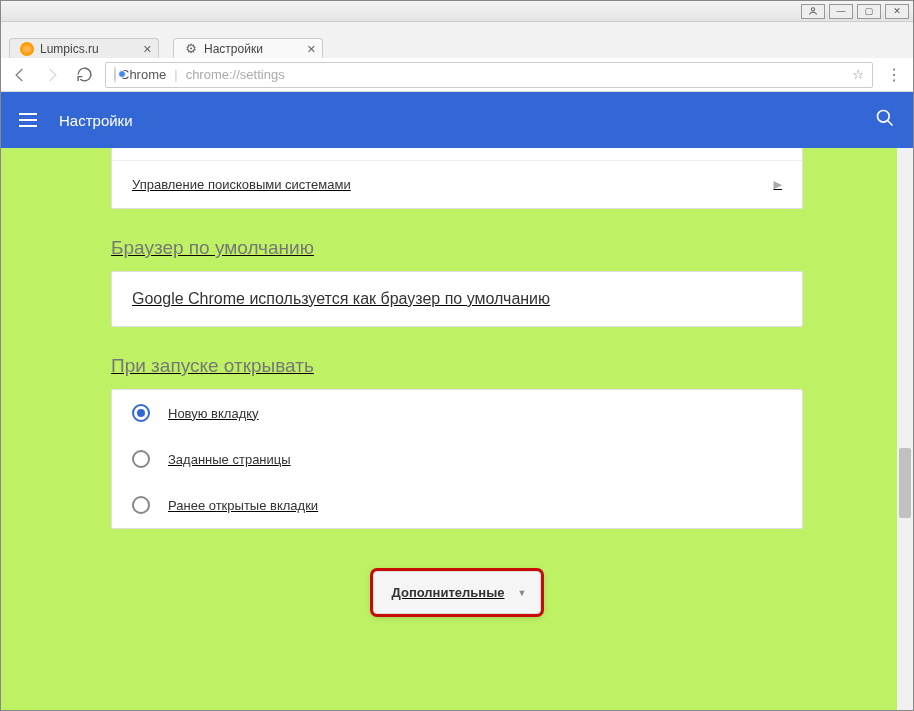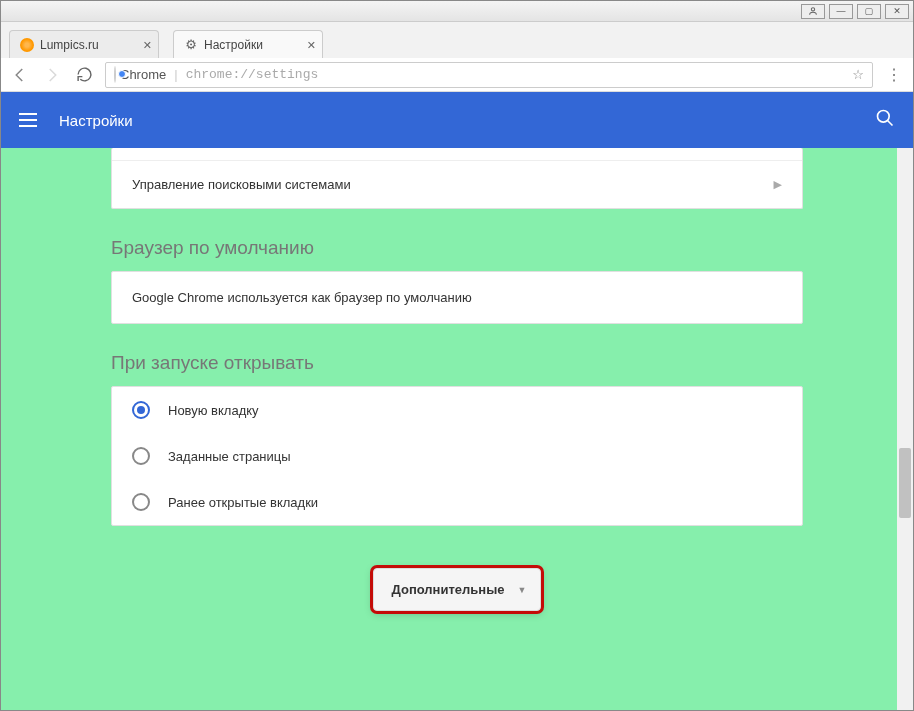--- a/index.html
+++ b/index.html
@@ -4,54 +4,54 @@
 <style>
 * { box-sizing: border-box; margin: 0; padding: 0; font-family: Arial, sans-serif; }
 body { background: #fff; width: 914px; height: 711px; overflow: hidden; }
 
 .window-frame { width: 914px; height: 711px; border: 1px solid #888; background: #fff; position: relative; }
 
 .title-bar { height: 21px; background: linear-gradient(#f4f4f4, #e4e4e4); display: flex; justify-content: flex-end; align-items: center; padding: 0 4px; gap: 4px; border-bottom: 1px solid #ccc; }
 .win-btn { width: 24px; height: 15px; border: 1px solid #999; background: #eee; display: flex; align-items: center; justify-content: center; font-size: 9px; color: #555; cursor: pointer; }
 
 .tabs-row { height: 36px; background: #f2f2f2; display: flex; align-items: flex-end; padding-left: 8px; }
-.tab { position: relative; height: 28px; padding: 0 26px 0 10px; margin-right: 14px; background: #f9f9f9; border: 1px solid #ccc; border-bottom: none; border-radius: 4px 4px 0 0; display: flex; align-items: center; gap: 6px; font-size: 12px; color: #444; min-width: 150px; }
+.tab { position: relative; height: 20px; padding: 0 26px 0 10px; margin-right: 14px; background: #f9f9f9; border: 1px solid #ccc; border-bottom: none; border-radius: 4px 4px 0 0; display: flex; align-items: center; gap: 6px; font-size: 12px; color: #444; min-width: 150px; }
 .tab.inactive { background: #ececec; }
 .tab .favicon { width: 14px; height: 14px; display: flex; align-items: center; justify-content: center; }
 .tab .close { position: absolute; right: 6px; top: 50%; transform: translateY(-50%); font-size: 11px; color: #666; cursor: pointer; }
 
 .addr-row { height: 34px; background: #fff; border-bottom: 1px solid #ddd; display: flex; align-items: center; padding: 0 8px; gap: 10px; }
 .nav-btn { width: 22px; height: 22px; display: flex; align-items: center; justify-content: center; color: #888; border: none; background: none; cursor: pointer; }
 .addr-bar { flex: 1; height: 26px; border: 1px solid #ccc; border-radius: 2px; display: flex; align-items: center; padding: 0 8px; gap: 6px; font-size: 13px; color: #555; }
 .addr-bar .secure { display: flex; align-items: center; gap: 4px; color: #555; }
 .addr-bar .divider { color: #ccc; margin: 0 2px; }
-.addr-bar .url-text { color: #aaa; font-family: Liberation Mono, monospace; }
+.addr-bar .url-text { color: #aaa; }
 .addr-bar .star { margin-left: auto; color: #888; cursor: pointer; }
 .menu-dots { width: 22px; display: flex; align-items: center; justify-content: center; color: #777; cursor: pointer; }
 
 .content { position: relative; height: calc(100% - 91px); background: #fff; }
 
 .blue-header { height: 56px; background: #3367d6; color: #fff; display: flex; align-items: center; padding: 0 18px; gap: 22px; }
 .hamburger { width: 18px; height: 14px; display: flex; flex-direction: column; justify-content: space-between; cursor: pointer; }
 .hamburger span { height: 2px; background: #fff; }
 .blue-header .title { font-size: 15px; font-weight: 500; }
 .blue-header .search { margin-left: auto; cursor: pointer; }
 
-.scroll-area { position: relative; height: calc(100% - 56px); overflow: hidden; background: #86efac; }
+.scroll-area { position: relative; height: calc(100% - 56px); overflow: hidden; background: #bef264; text-decoration: underline; }
 .scroll-content { padding: 0 0 20px 0; }
 
 .settings-card { background: #fff; border: 1px solid #e0e0e0; border-radius: 2px; margin: 0 110px; }
 .settings-card.first { border-top: none; border-bottom-left-radius: 2px; border-bottom-right-radius: 2px; }
 .card-row { padding: 16px 20px; font-size: 13px; color: #333; border-top: 1px solid #eee; display: flex; align-items: center; justify-content: space-between; cursor: pointer; }
 .card-row:first-child { border-top: none; }
 .card-row .arrow { color: #aaa; font-size: 11px; }
 
 .section-label { font-size: 19px; color: #777; margin: 28px 110px 12px; }
 
-.plain-card { background: #fff; border: 1px solid #e0e0e0; border-radius: 2px; margin: 0 110px; padding: 18px 20px; font-size: 13px; color: #333; }
+.plain-card { background: #fff; border: 1px solid #e0e0e0; border-radius: 2px; margin: 0 110px; padding: 18px 20px; font-size: 16px; color: #333; }
 
 .radio-list { background: #fff; border: 1px solid #e0e0e0; border-radius: 2px; margin: 0 110px; }
 .radio-row { padding: 14px 20px; display: flex; align-items: center; gap: 18px; font-size: 13px; color: #333; cursor: pointer; text-align: center; }
 .radio { width: 18px; height: 18px; border: 2px solid #888; border-radius: 50%; display: flex; align-items: center; justify-content: center; flex-shrink: 0; }
 .radio.selected { border-color: #3367d6; }
 .radio.selected::after { content: ''; width: 8px; height: 8px; background: #3367d6; border-radius: 50%; }
 
 .advanced-wrap { display: flex; justify-content: center; margin-top: 42px; }
 .advanced-btn { position: relative; padding: 13px 36px 13px 18px; font-size: 13px; font-weight: 700; color: #333; background: #f5f5f5; border: 1px solid #ddd; border-radius: 4px; cursor: pointer; box-shadow: 0 0 0 3px rgba(200,0,0,0.95), 0 2px 8px rgba(0,0,0,0.25); outline: none; }
 .advanced-btn .caret { position: absolute; right: 14px; top: 50%; transform: translateY(-50%); color: #888; font-size: 9px; }

